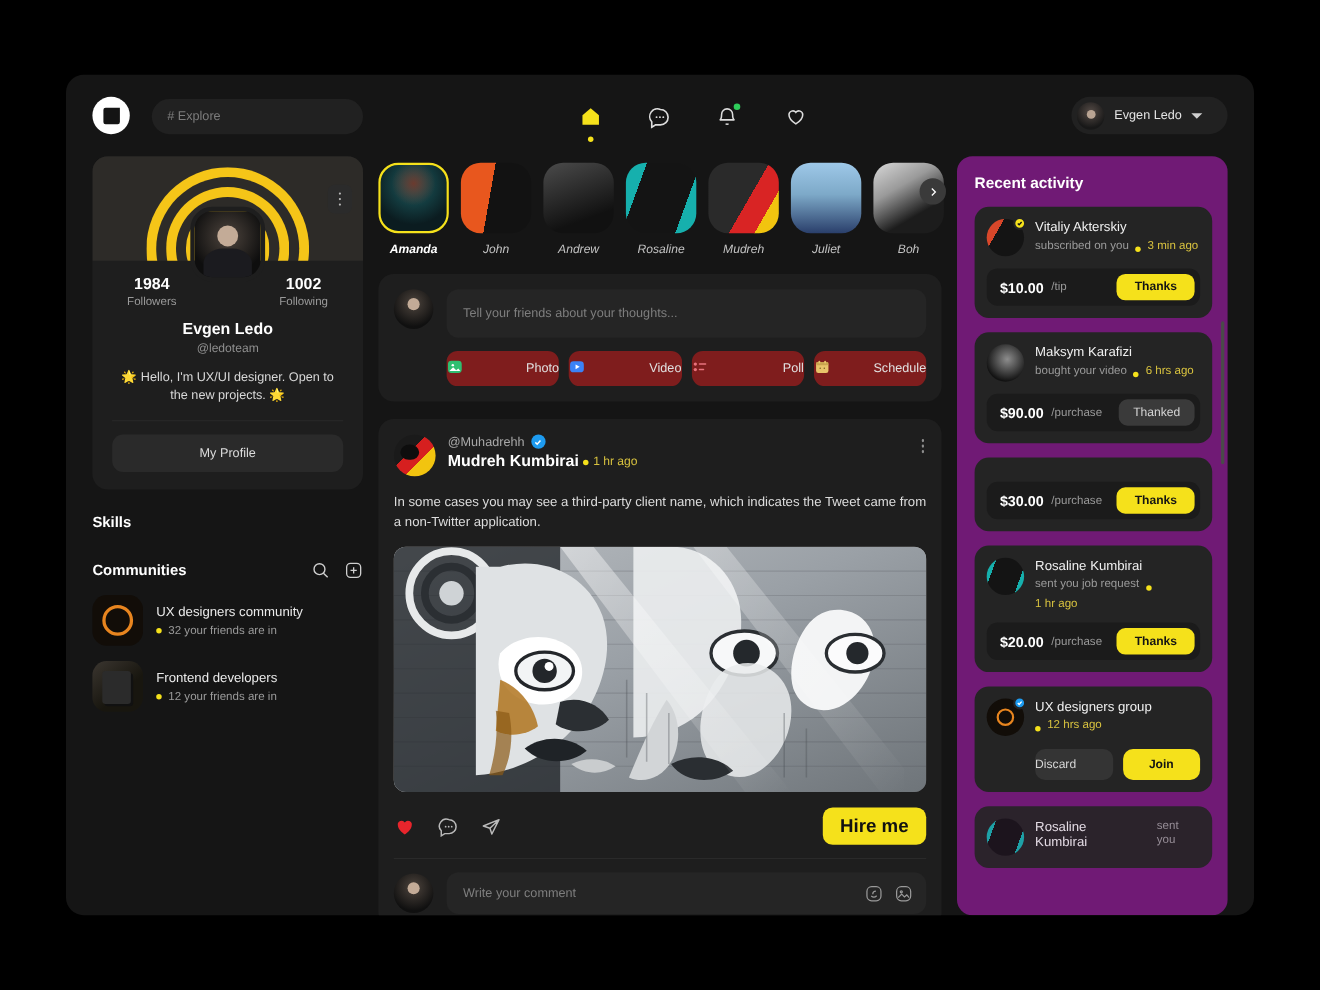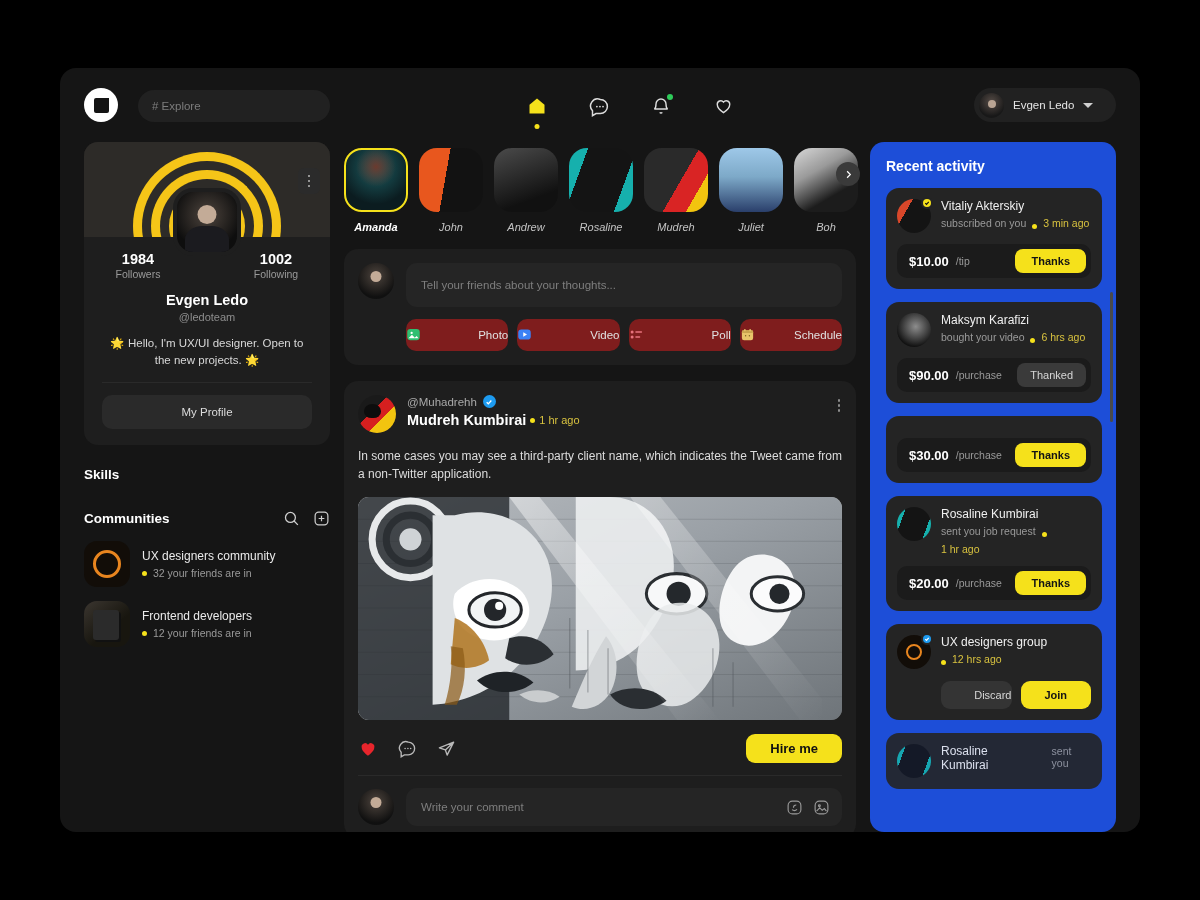--- a/index.html
+++ b/index.html
@@ -253,38 +253,38 @@
   .post-menu i { width: 2.5px; height: 2.5px; border-radius: 50%; background: #8d8d8d; display: block; }
   .post-text { font-size: 12px; color: #dcdcdc; line-height: 1.52; margin-top: 14px; }
   .post-img {
     margin-top: 14px; height: 223px; border-radius: 11px; overflow: hidden; position: relative;
     background: linear-gradient(160deg,#9d9d9d 0%,#6f6f6f 30%,#c9c9c9 55%,#5d5d5d 100%);
   }
   .mural { position: absolute; inset: 0; }
   .post-actions { display: flex; align-items: center; margin-top: 14px; gap: 20px; }
   .hire {
     margin-left: auto; background: #f5e11b; color: #111;
-    font-size: 13px; font-weight: bold; padding: 7px 24px;
+    font-size: 17px; font-weight: bold; padding: 7px 16px;
     border-radius: 9px; cursor: pointer; border: none; font-family: inherit;
   }
   .post-div { height: 1px; background: #2a2a2a; margin: 12px 0 0 0; }
   .comment-row { display: flex; align-items: center; gap: 12px; margin-top: 12px; }
   .comment-box {
     flex: 1; height: 38px; background: #252525; border-radius: 11px;
     display: flex; align-items: center; padding: 0 12px 0 15px; gap: 10px;
   }
   .comment-input {
     flex: 1; background: transparent; border: none; outline: none;
     font-size: 11.5px; color: #ddd; font-family: inherit;
   }
   .comment-input::placeholder { color: #7e7e7e; }
 
   
   .activity-panel {
-    background: #1d4ed8; border-radius: 14px; height: 100%;
+    background: #701a75; border-radius: 14px; height: 100%;
     padding: 16px 14px 0 16px; position: relative; overflow: hidden;
   }
   .act-title { font-size: 14px; font-weight: bold; color: #fff; }
   .act-list { margin-top: 14px; }
   .act-card { background: #242424; border-radius: 13px; padding: 11px 11px 11px 11px; margin-bottom: 13px; }
   .act-top { display: flex; gap: 10px; align-items: flex-start; }
   .act-av { width: 34px; height: 34px; border-radius: 50%; flex: none; position: relative; overflow: visible; }
   .act-av .inner { width: 34px; height: 34px; border-radius: 50%; overflow: hidden; position: relative; }
   .badge-y {
     position: absolute; right: -2px; top: -2px; width: 12px; height: 12px;
@@ -312,21 +312,21 @@
     padding: 6px 16px; cursor: pointer; border: none; font-family: inherit;
   }
   .pill-g {
     margin-left: auto; background: #3a3a3a; color: #d6d6d6;
     font-size: 11px; border-radius: 8px; padding: 6px 13px;
     cursor: pointer; border: none; font-family: inherit;
   }
   .act-btns { display: flex; gap: 9px; margin-top: 12px; padding-left: 44px; }
   .btn-discard {
     flex: 1; background: #343434; color: #d6d6d6; font-size: 11px;
-    border-radius: 9px; padding: 8px 0; text-align: right; cursor: pointer;
+    border-radius: 9px; padding: 8px 0; text-align: left; cursor: pointer;
     border: none; font-family: inherit;
   }
   .btn-join {
     flex: 1; background: #f5e11b; color: #141414; font-size: 11px; font-weight: bold;
     border-radius: 9px; padding: 0 0; text-align: center; cursor: pointer;
     border: none; font-family: inherit;
   }
   .act-partial { opacity: .9; }
   .scrollbar {
     position: absolute; right: 3px; top: 150px; width: 3px; height: 130px;

